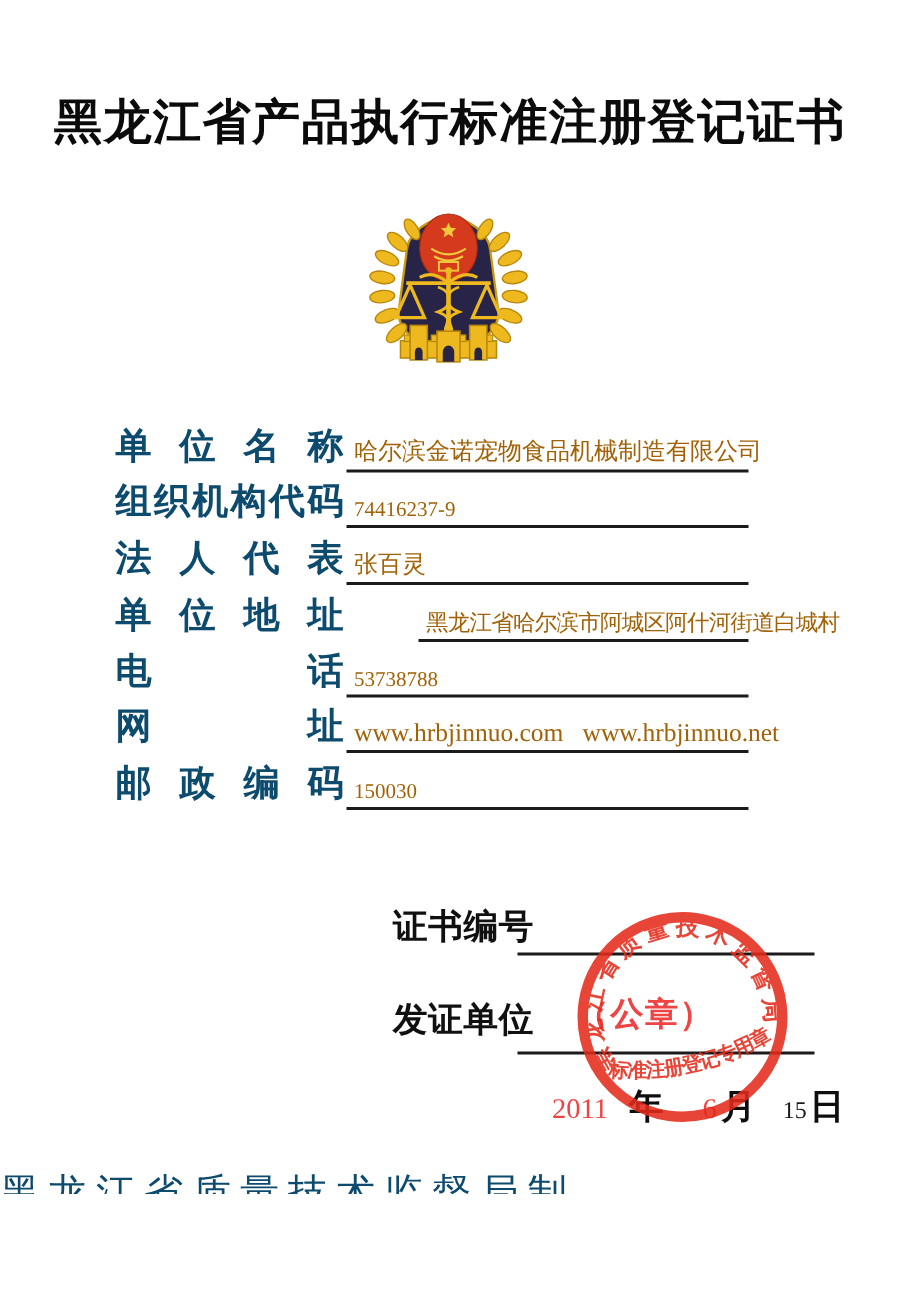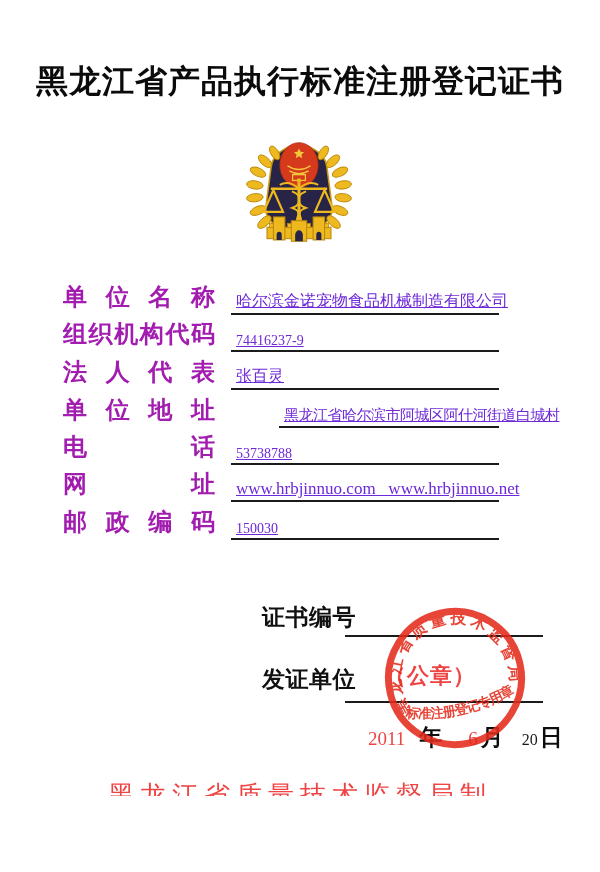--- a/index.html
+++ b/index.html
@@ -14,30 +14,30 @@
     position:absolute; top:60px; left:0; width:100%;
     text-align:center; font-size:32px; font-weight:700;
     letter-spacing:1px; color:#0b0b0b;
     font-family:"Liberation Serif", serif;
   }
   
   .emblem { position:absolute; left:235px; top:133px; width:128px; height:132px; }
   
   .frow { position:absolute; left:63px; width:440px; height:36px; }
   .flabel {
-    position:absolute; left:0; top:0; width:152px;
+    position:absolute; left:14px; top:0; width:152px;
     font-family:"Liberation Sans", sans-serif;
-    font-size:24px; font-weight:700; color:#a21caf;
+    font-size:24px; font-weight:700; color:#0c4a6e;
     text-align:justify; text-align-last:justify; white-space:pre-wrap;
   }
   .fvalue {
     position:absolute; left:168px; right:4px; top:7px; height:27px;
     border-bottom:2px solid #1b1b1b;
     display:flex; align-items:flex-end; padding-left:5px; padding-bottom:1px;
-    white-space:pre; font-family:"Liberation Serif", serif; color:#6d28d9;text-decoration:underline;
+    white-space:pre; font-family:"Liberation Serif", serif; color:#a16207;
   }
   .v-cjk  { font-size:16px; }
   .v-cjk15{ font-size:15px; letter-spacing:-0.5px;margin-left:48px; }
   .v-num  { font-size:14px; }
   .v-url  { font-size:17px; }
   
   .cert-label {
     position:absolute; left:262px;
     font-family:Liberation Mono, monospace;
     font-size:23px; font-weight:700; color:#101010; letter-spacing:0.5px;
@@ -54,21 +54,21 @@
   }
   .d-num  { font-family:"Liberation Serif", serif; font-size:19px; color:#ef4444; }
   .d-num-sm { font-family:"Liberation Serif", serif; font-size:16px; color:#1a1a1a; }
   .d-cjk  { font-family:"Liberation Sans", sans-serif; font-size:23px; font-weight:700; color:#0e0e0e; }
   .sp14{ width:14px; } .sp24{ width:26px; } .sp3{ width:3px; } .sp16{ width:18px; } .sp1{ width:2px; }
   
   .seal { position:absolute; left:374px; top:597px; width:162px; height:162px; opacity:0.87; z-index:5; }
   
   .footer {
     position:absolute; top:778px; left:0; width:100%;
-    text-align:center; font-size:26px; letter-spacing:6px; color:#ef4444;
+    text-align:left; font-size:26px; letter-spacing:6px; color:#0c4a6e;
     font-family:"Liberation Serif", serif;
   }
 </style>
 </head>
 <body>
 
 <div class="page">
 
   <div class="title">黑龙江省产品执行标准注册登记证书</div>
 
@@ -170,21 +170,21 @@
 
   <div class="dateline">
     <span class="d-num">2011</span>
       <span class="sp14"></span>
     <span class="d-cjk">年</span>
       <span class="sp24"></span>
     <span class="d-num">6</span>
       <span class="sp3"></span>
     <span class="d-cjk">月</span>
       <span class="sp16"></span>
-    <span class="d-num-sm">20</span>
+    <span class="d-num-sm">15</span>
       <span class="sp1"></span>
     <span class="d-cjk">日</span>
   </div>
 
   <svg class="seal" viewBox="-81 -81 162 162" aria-hidden="true">
     <g transform="rotate(-13)">
       <circle cx="0" cy="0" r="66.5" fill="none" stroke="#e42a1a" stroke-width="7"></circle>
       <defs>
         <path id="sealTopArc" d="M -50 23 A 55 55 0 1 1 50 23"></path>
         <path id="sealBottomArc" d="M -57 27 A 175 175 0 0 0 57 27"></path>

